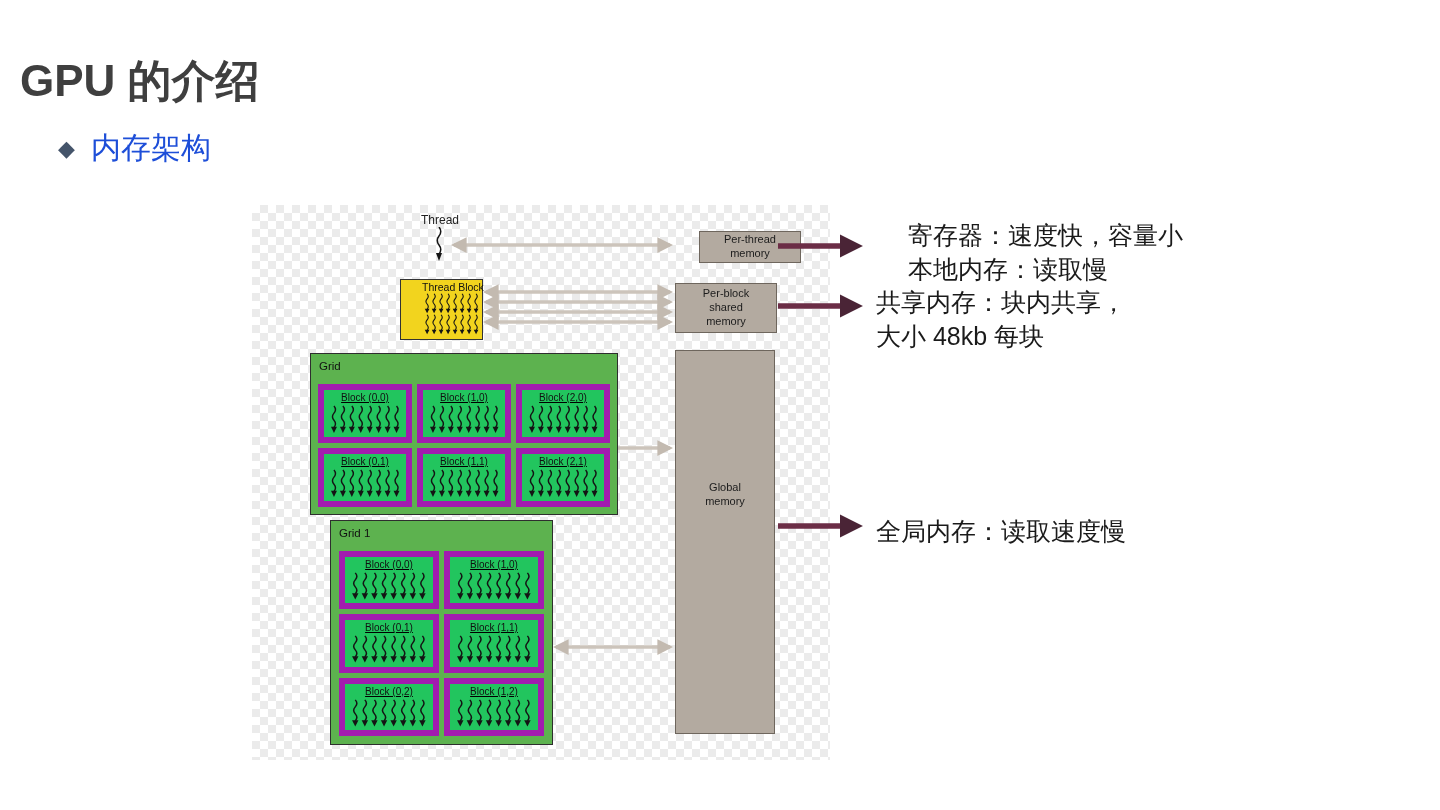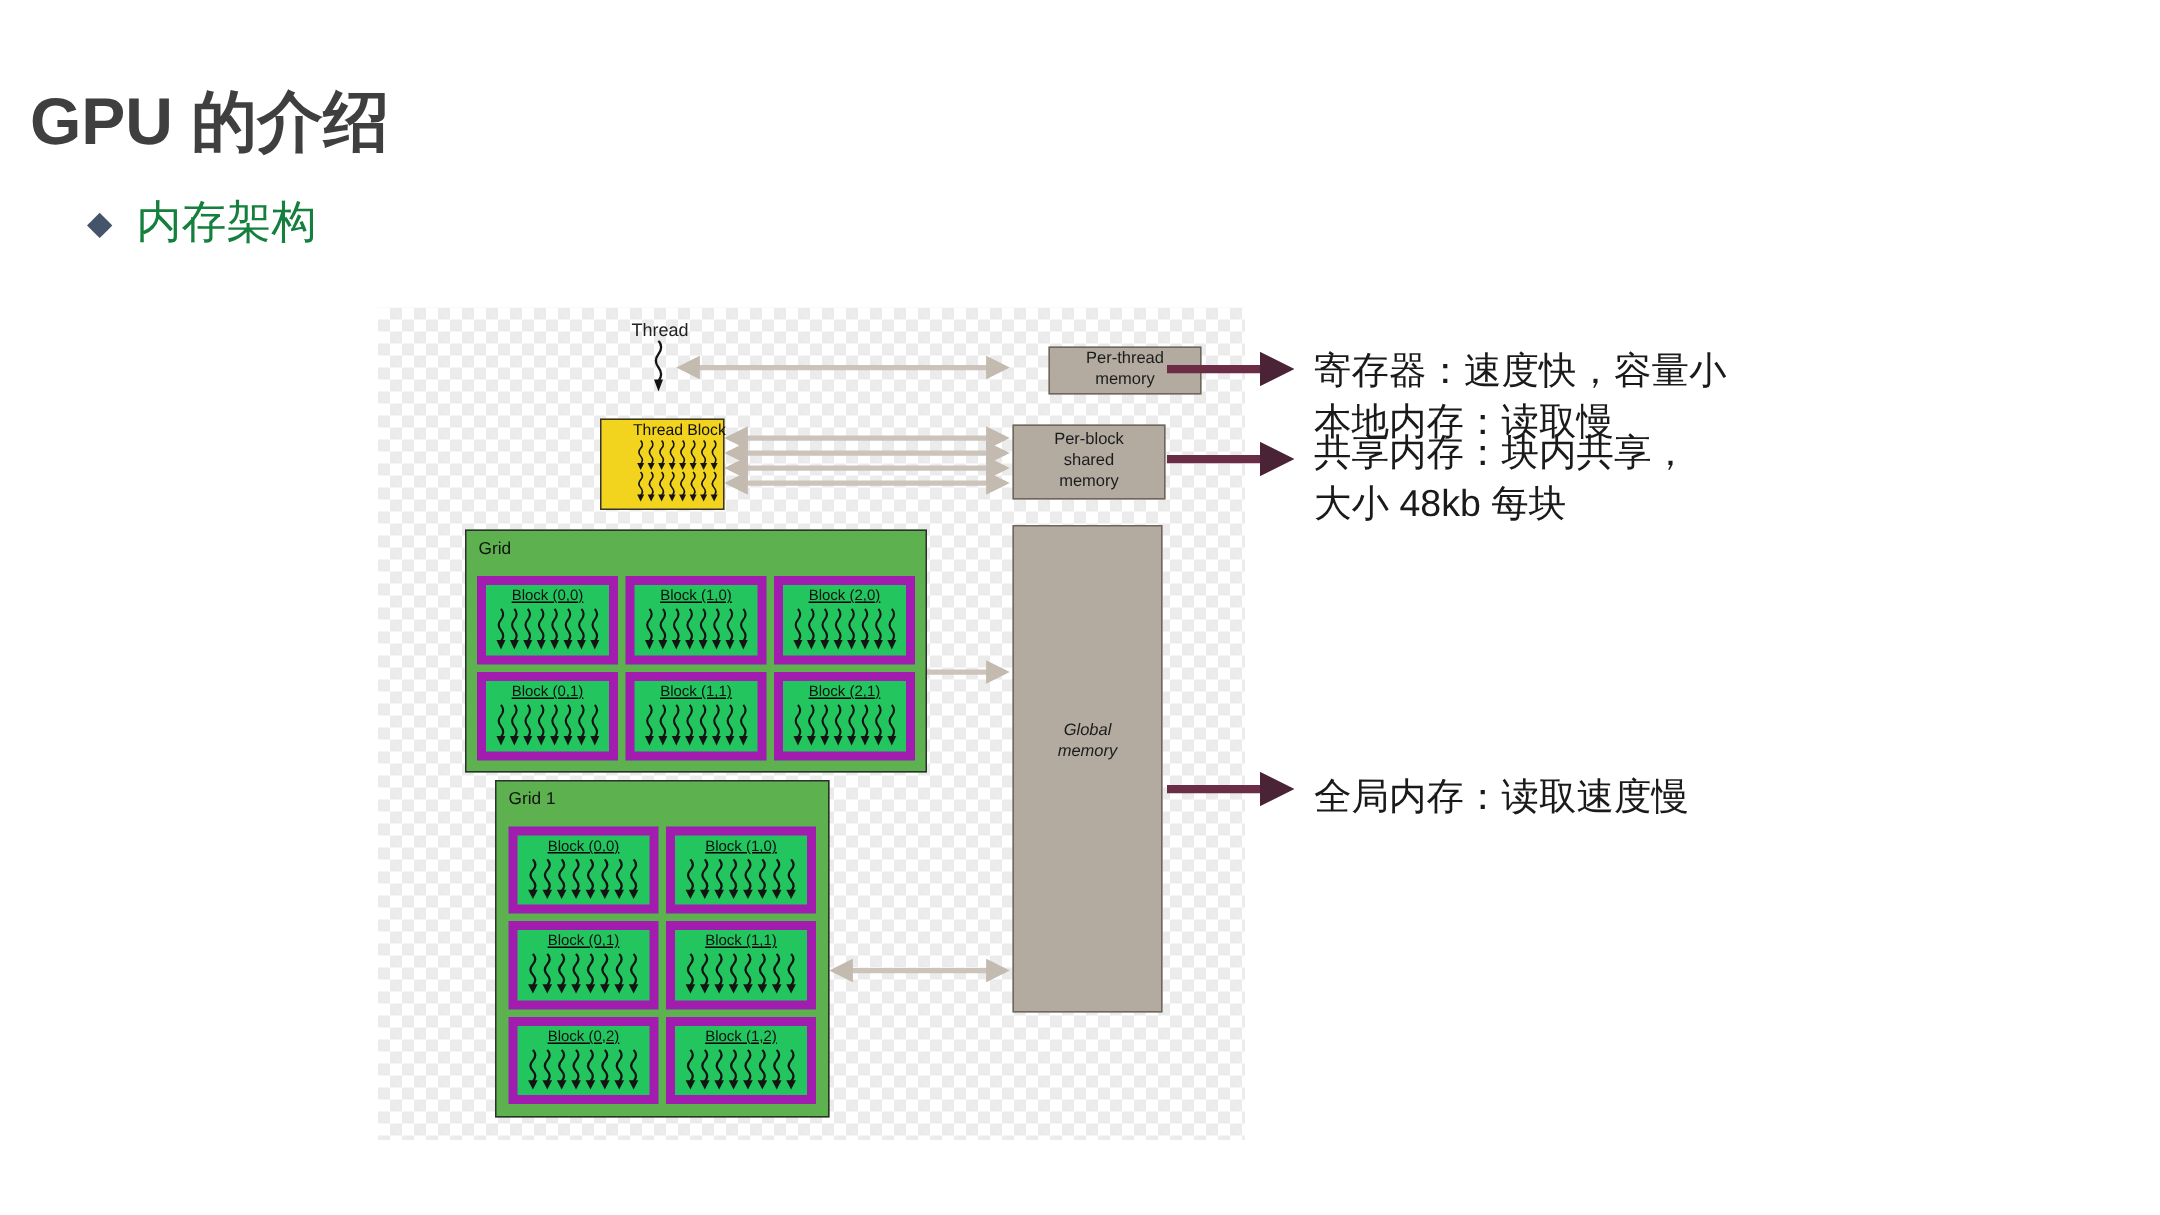--- a/index.html
+++ b/index.html
@@ -14,21 +14,21 @@
   
   .title {
     position:absolute; left:20px; top:52px; margin:0;
     font-size:44px; font-weight:bold; color:#3f3f3f;
   }
   .bullet-row {
     position:absolute; left:58px; top:128px;
     display:flex; align-items:center; gap:16px;
   }
   .diamond { color:#44546a; font-size:22px; line-height:1; }
-  .bullet-text { font-size:30px; color:#15803d; }
+  .bullet-text { font-size:30px; color:#1d4ed8; }
 
   
   .diagram {
     position:absolute; left:252px; top:205px; width:578px; height:555px;
     background-color:#ffffff;
     background-image:
       linear-gradient(45deg,#ebebeb 25%,transparent 25%,transparent 75%,#ebebeb 75%),
       linear-gradient(45deg,#ebebeb 25%,transparent 25%,transparent 75%,#ebebeb 75%);
     background-size:16px 16px;
     background-position:0 0,8px 8px;
@@ -42,22 +42,22 @@
   .thread-squiggle { position:absolute; left:182px; top:22px; }
 
   .membox {
     position:absolute; background:#b3aaa0; border:1px solid #6e665d;
     display:flex; align-items:center; justify-content:center;
     text-align:center; font-size:11px; color:#1c1c1c;
     white-space:pre-line; line-height:1.25;
   }
   .per-thread { left:447px; top:26px; width:102px; height:32px; }
   .per-block  { left:423px; top:78px; width:102px; height:50px; }
-  .global     { left:423px; top:145px; width:100px; height:325px;
-                align-items:flex-start; padding-top:130px;font-style:italic; }
+  .global     { left:423px; top:145px; width:100px; height:384px;
+                align-items:flex-start; padding-top:130px; }
 
   .threadblock {
     position:absolute; left:148px; top:74px; width:83px; height:61px;
     background:#f2d41e; border:1px solid #333;
     display:flex; flex-direction:column;padding-left:21px;
   }
   .tb-label { font-size:10.5px; text-align:center; padding-top:1px; color:#111; white-space:nowrap; }
   .tb-row { width:92%; height:21px; margin:0 auto; display:block; }
 
   .gridbox { position:absolute; background:#5db24f; border:1px solid #2e2e2e; }
@@ -70,21 +70,21 @@
   .grid-b .blocks { left:8px; right:8px; top:30px; bottom:8px;
                     grid-template-columns:repeat(2,1fr); grid-template-rows:repeat(3,1fr); }
   .block { background:#22c55e; border:6px solid #a21caf;
            display:flex; flex-direction:column; overflow:hidden;text-decoration:underline; }
   .block-label { font-size:10px; text-align:center; padding-top:2px; color:#111; white-space:nowrap; }
   .block .threads { flex:1; width:86%; margin:2px auto 3px; display:block; }
 
   
   .ann-arrows { position:absolute; left:770px; top:200px; width:110px; height:360px; }
   .ann { position:absolute; left:876px; font-size:25px; color:#1a1a1a; line-height:34px; }
-  .ann1 { top:230px; }
+  .ann1 { top:218px;margin-left:32px; }
   .ann2 { top:285px; }
   .ann3 { top:514px; }
 </style>
 </head>
 <body>
 
 <svg width="0" height="0" style="position:absolute" aria-hidden="true">
   <defs>
     <g id="th">
       <path d="M0,1 q3,3.7 0,7.4 q-3,3.7 0,7.4 q3,3.7 0,7.4" fill="none" stroke="#141414" stroke-width="1.4"></path>

